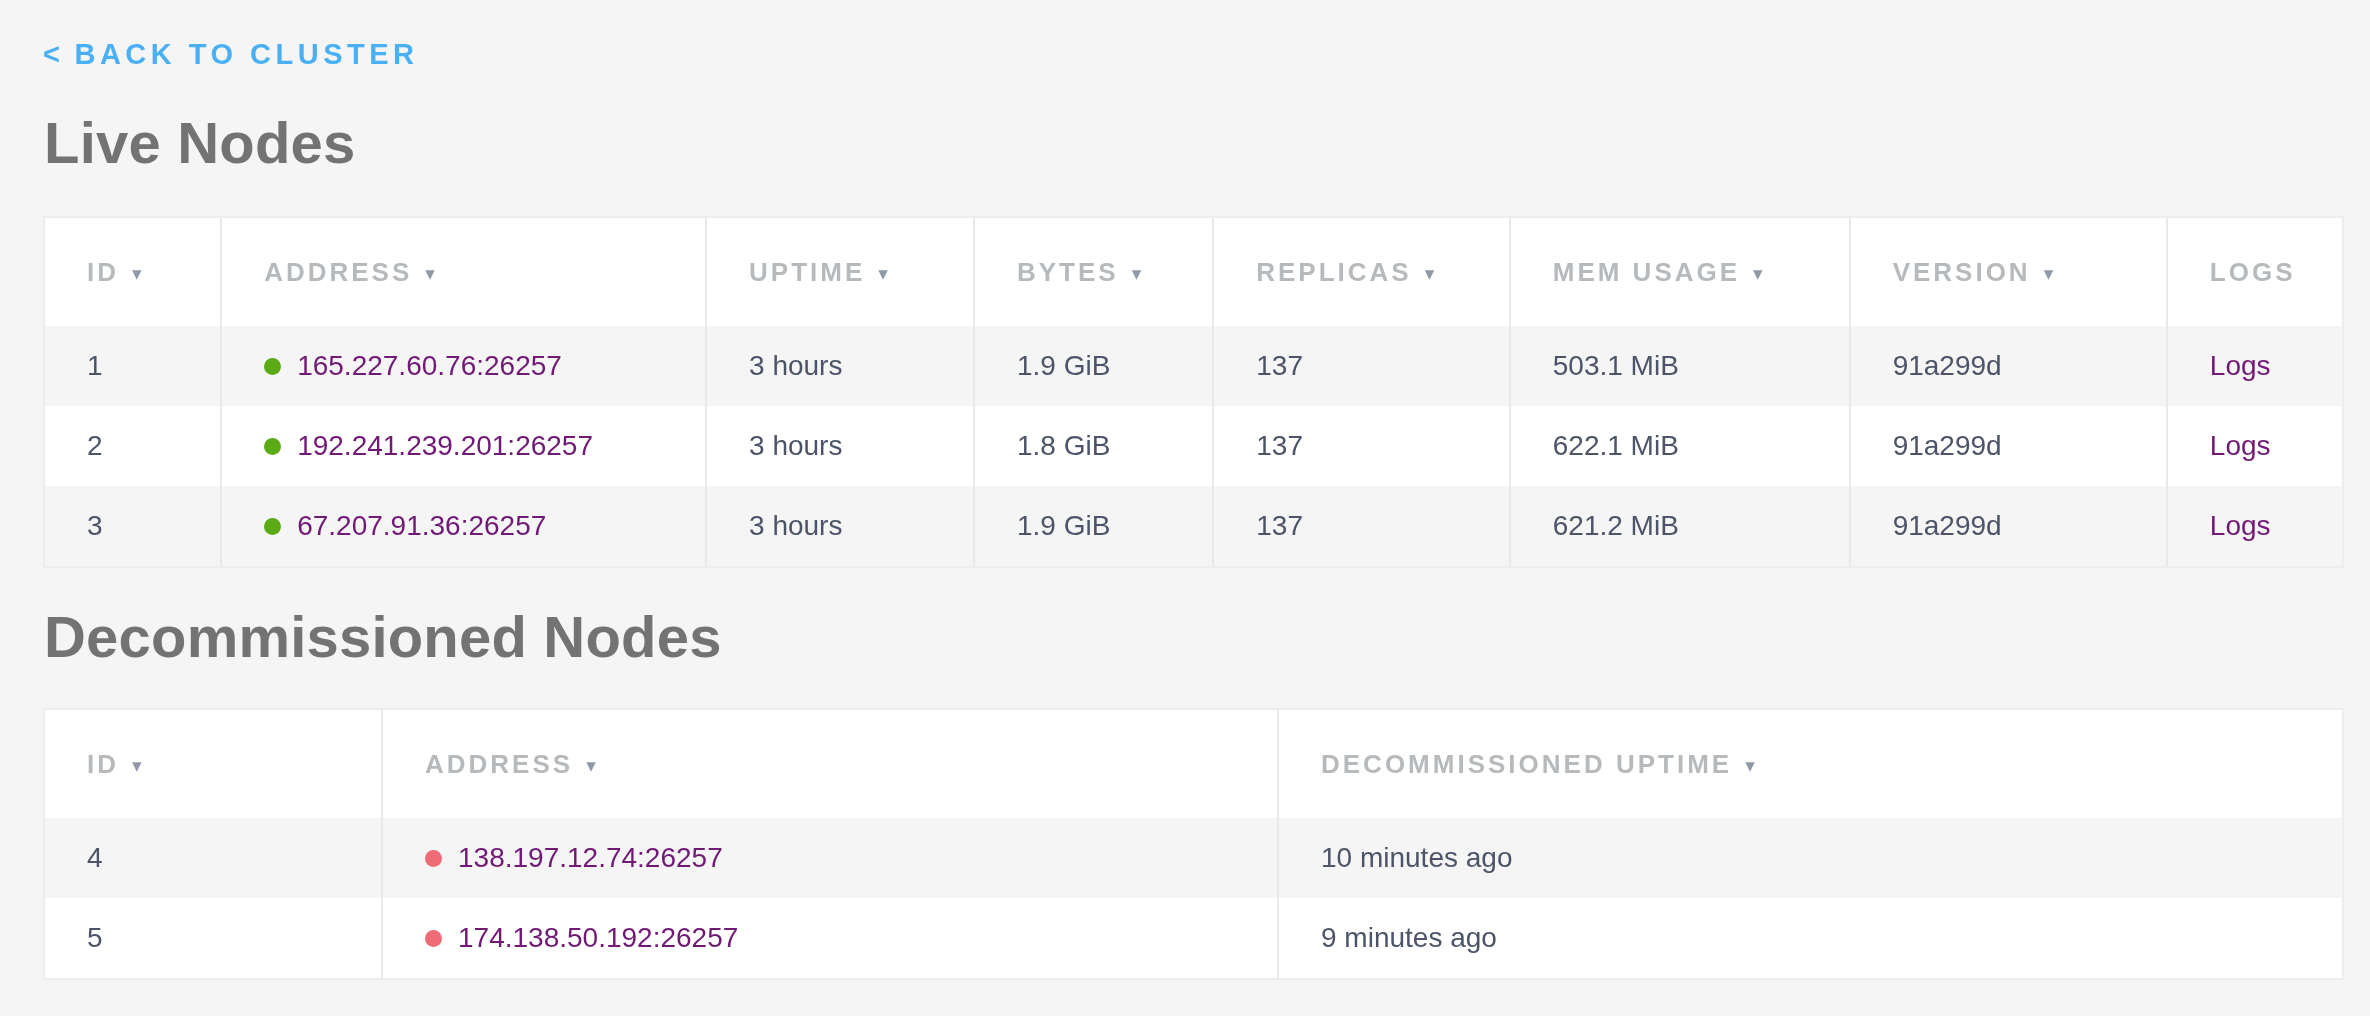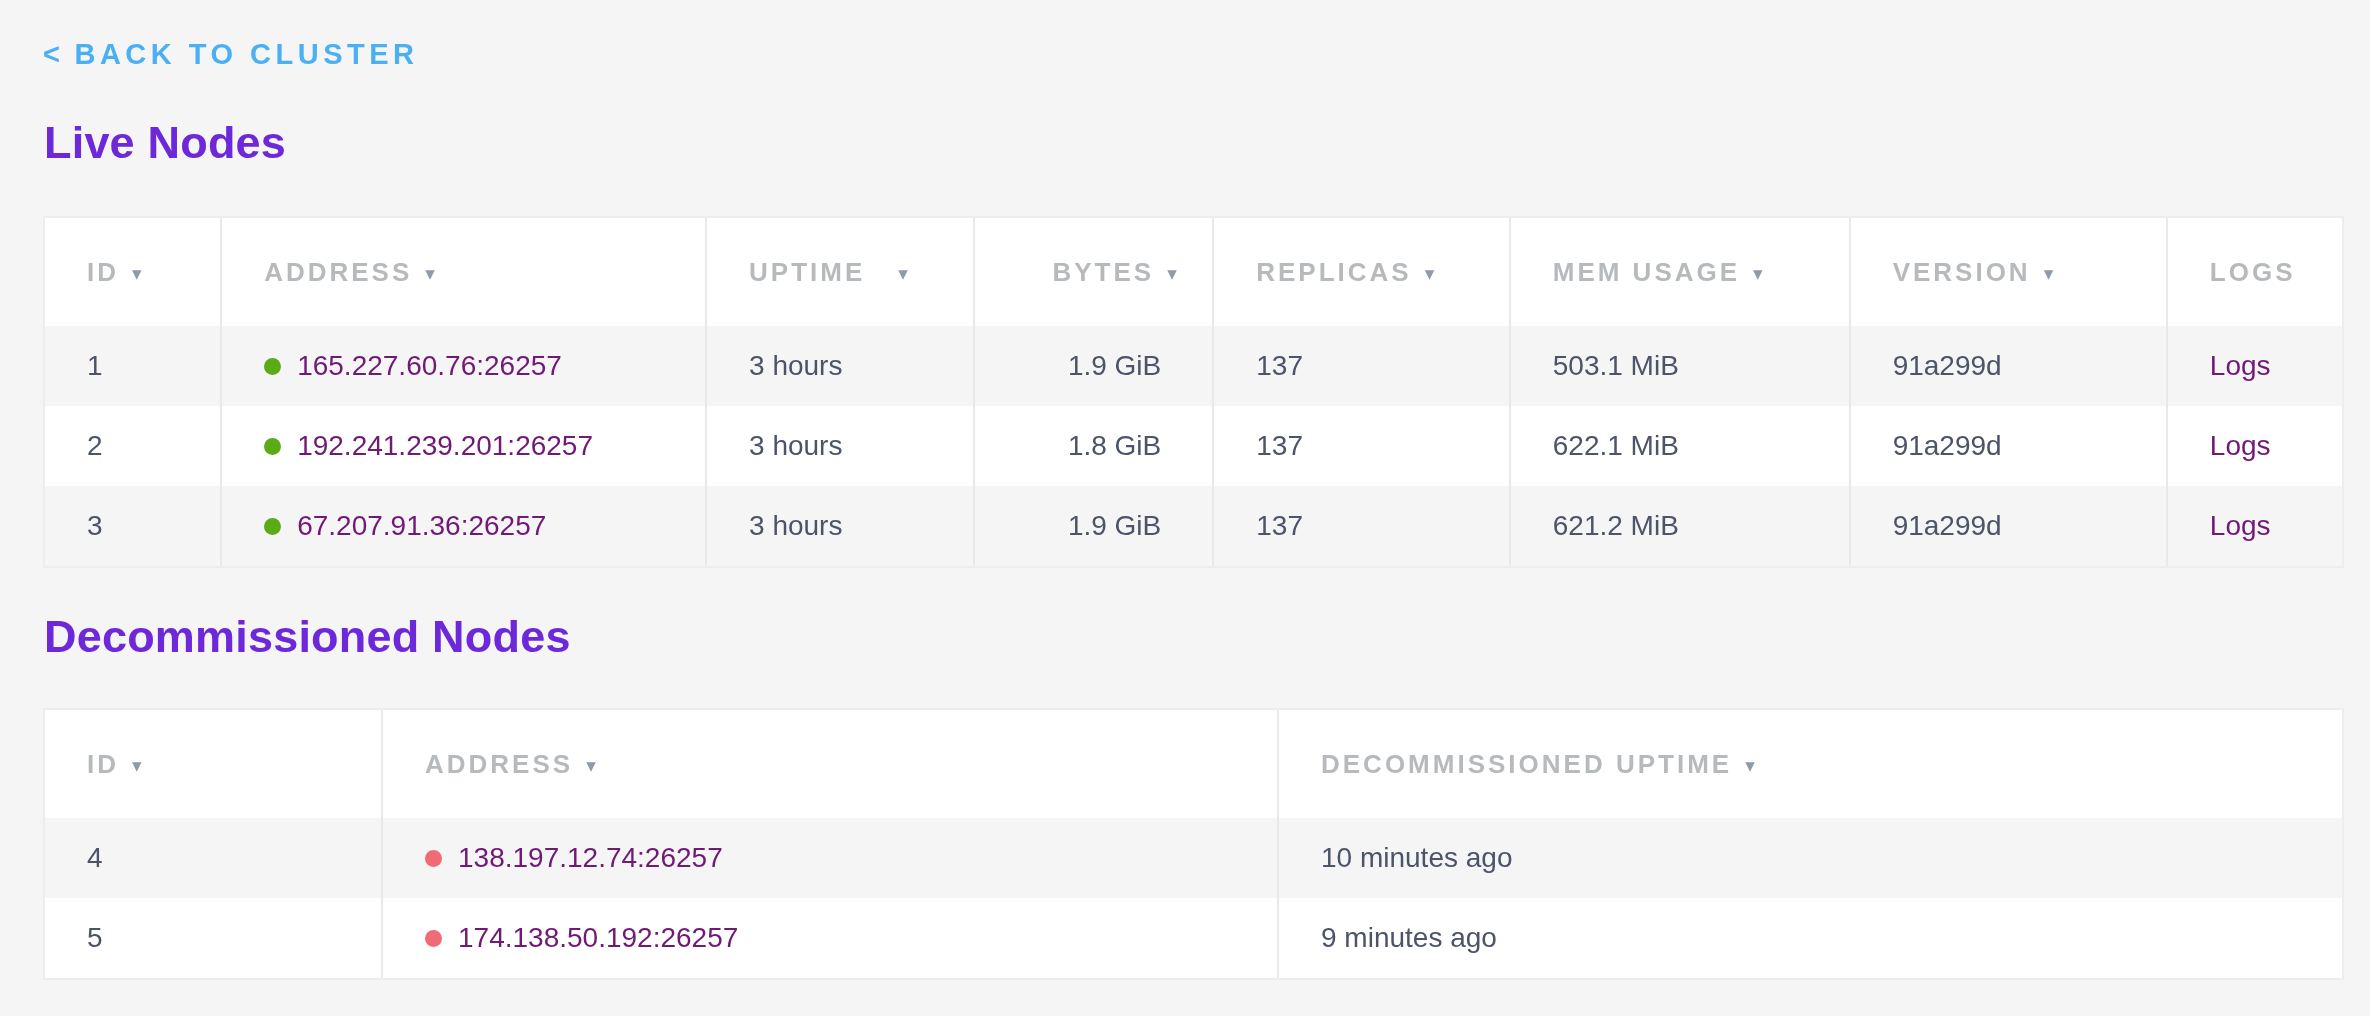--- a/index.html
+++ b/index.html
@@ -19,24 +19,24 @@
     font-weight:700;
     letter-spacing:4.5px;
     line-height:32px;
     text-decoration:none;
     cursor:pointer;
   }
   .back-link .chev{margin-right:10px;}
 
   
   .section-title{
-    font-size:45px;
+    font-size:58px;
     line-height:46px;
     font-weight:700;
-    color:#6d28d9;
+    color:#737373;
     margin:50px 0 0 1px;
     letter-spacing:0.2px;
   }
   .section-title.second{margin-top:46px;}
 
   
   .tbl{
     width:2301px;
     background:#ffffff;
     border:2px solid #ededed;
@@ -52,21 +52,21 @@
     display:flex;
     align-items:center;
     padding-left:42px;
     border-left:2px solid #e9e9e9;
     height:100%;
     overflow:hidden;
   }
   .cell:first-child{border-left:none;}
 
   
-  .l0{width:177px;} .l1{width:491px;} .l2{width:271px;gap:20px;} .l3{width:242px;justify-content:center;}
+  .l0{width:177px;} .l1{width:491px;} .l2{width:271px;} .l3{width:242px;}
   .l4{width:300px;} .l5{width:344px;} .l6{width:321px;} .l7{width:178px;}
   
   .d0{width:336px;} .d1{width:896px;} .d2{width:1065px;}
 
   .col-label{
     font-size:26px;
     color:#b7babd;
     letter-spacing:3px;
     font-weight:700;
     white-space:nowrap;

